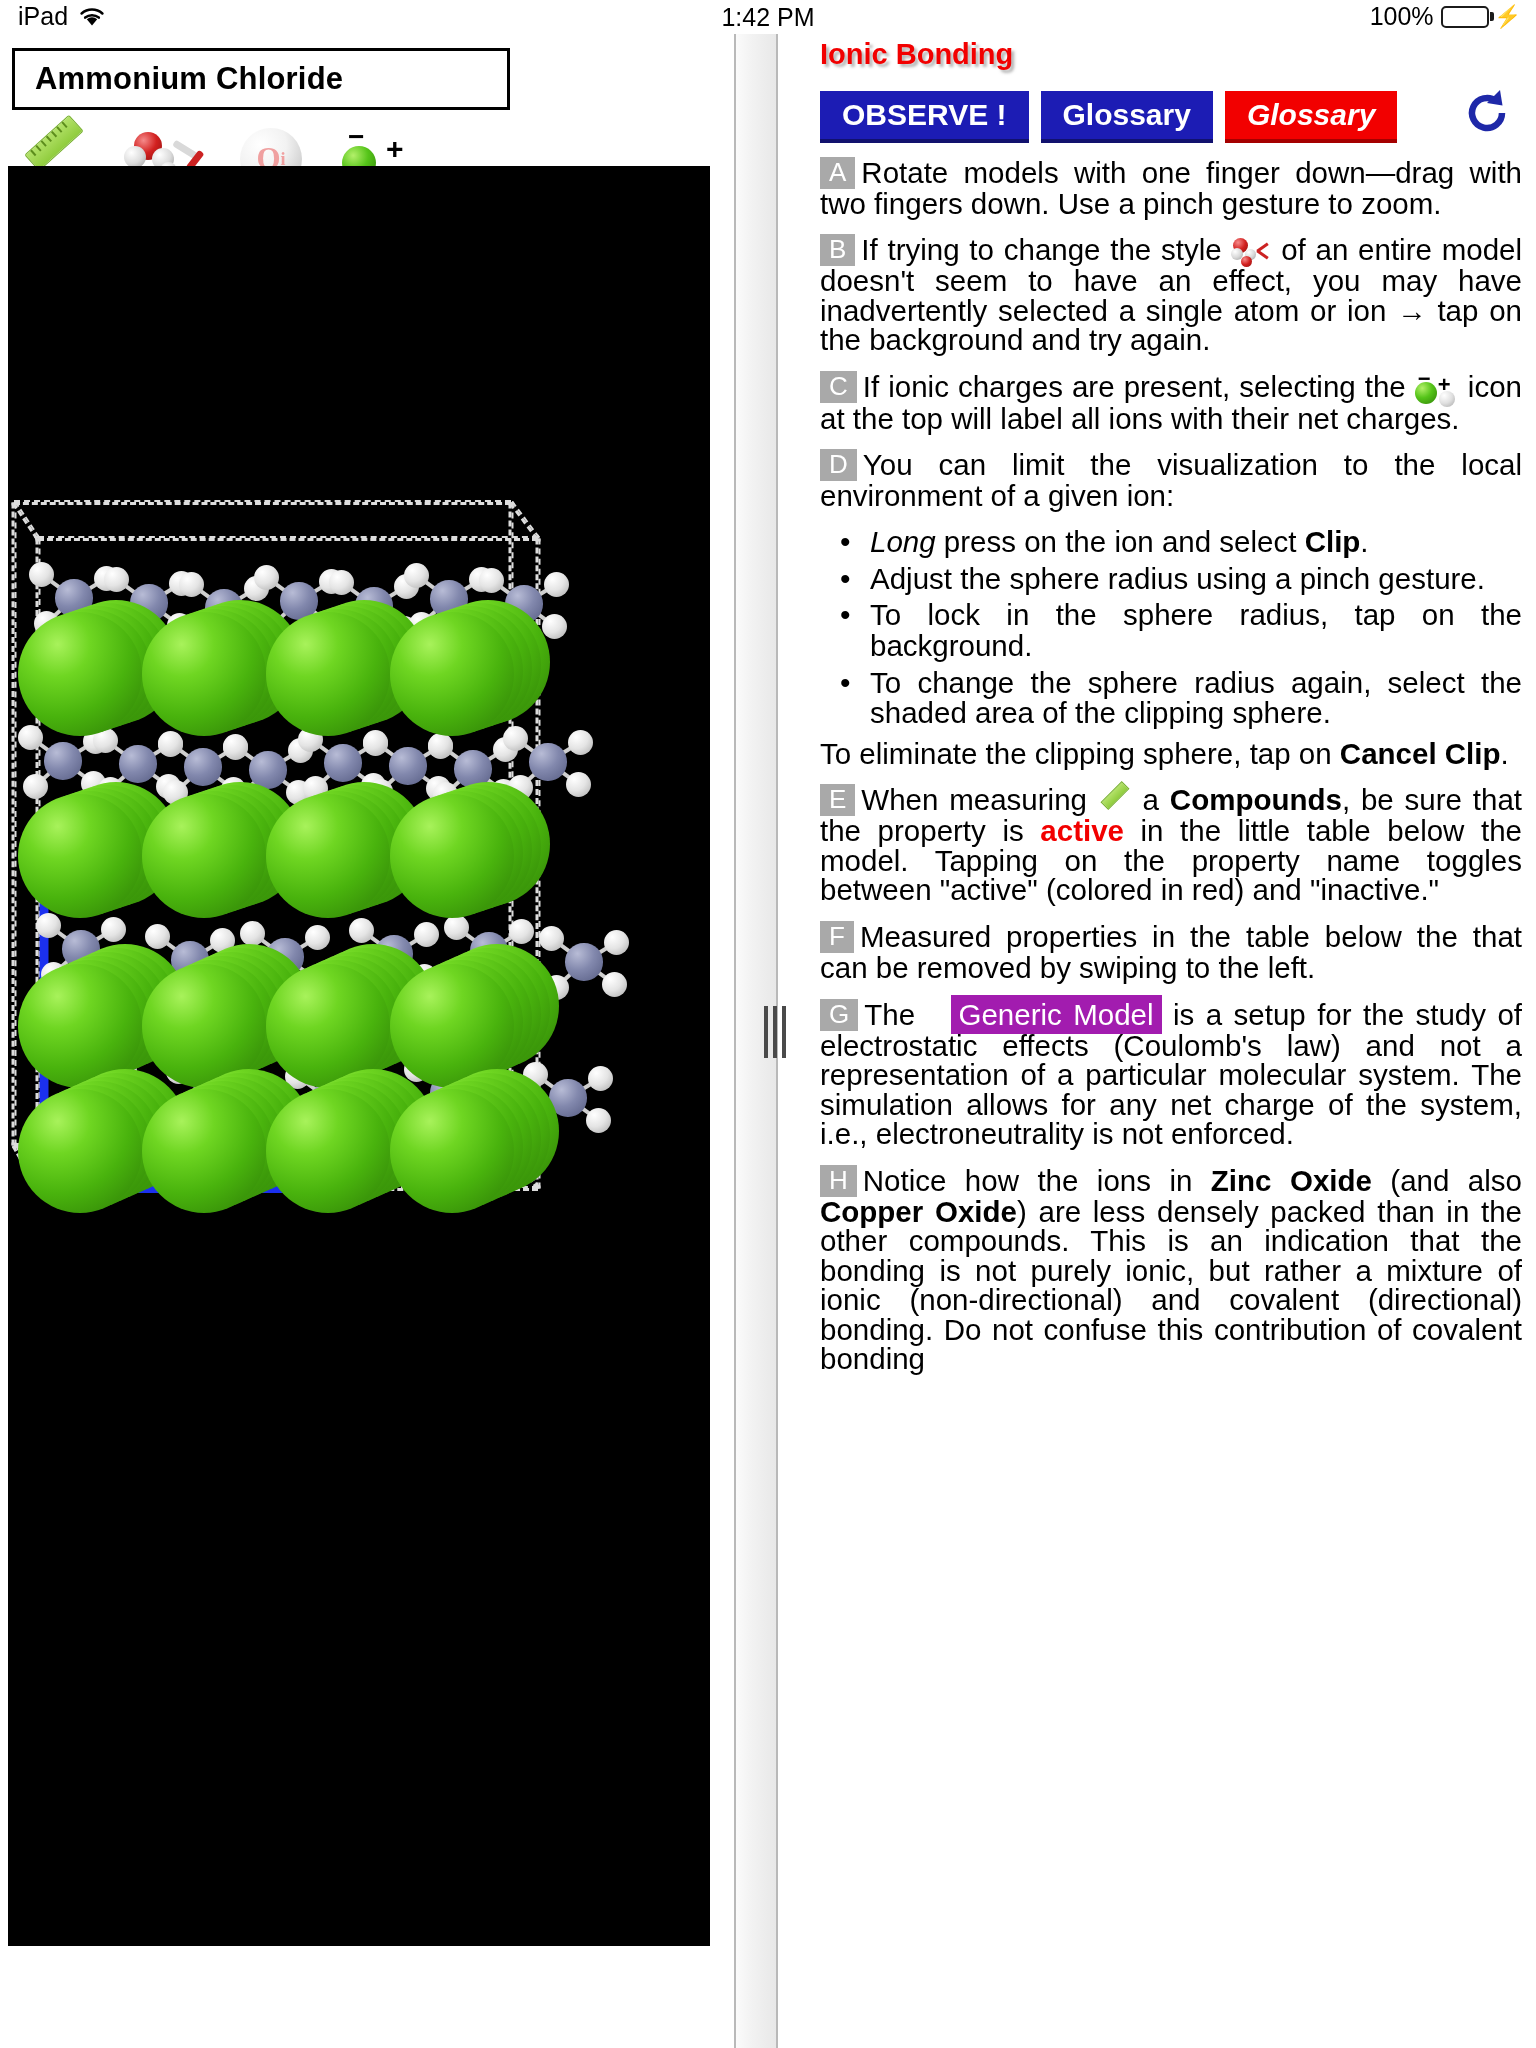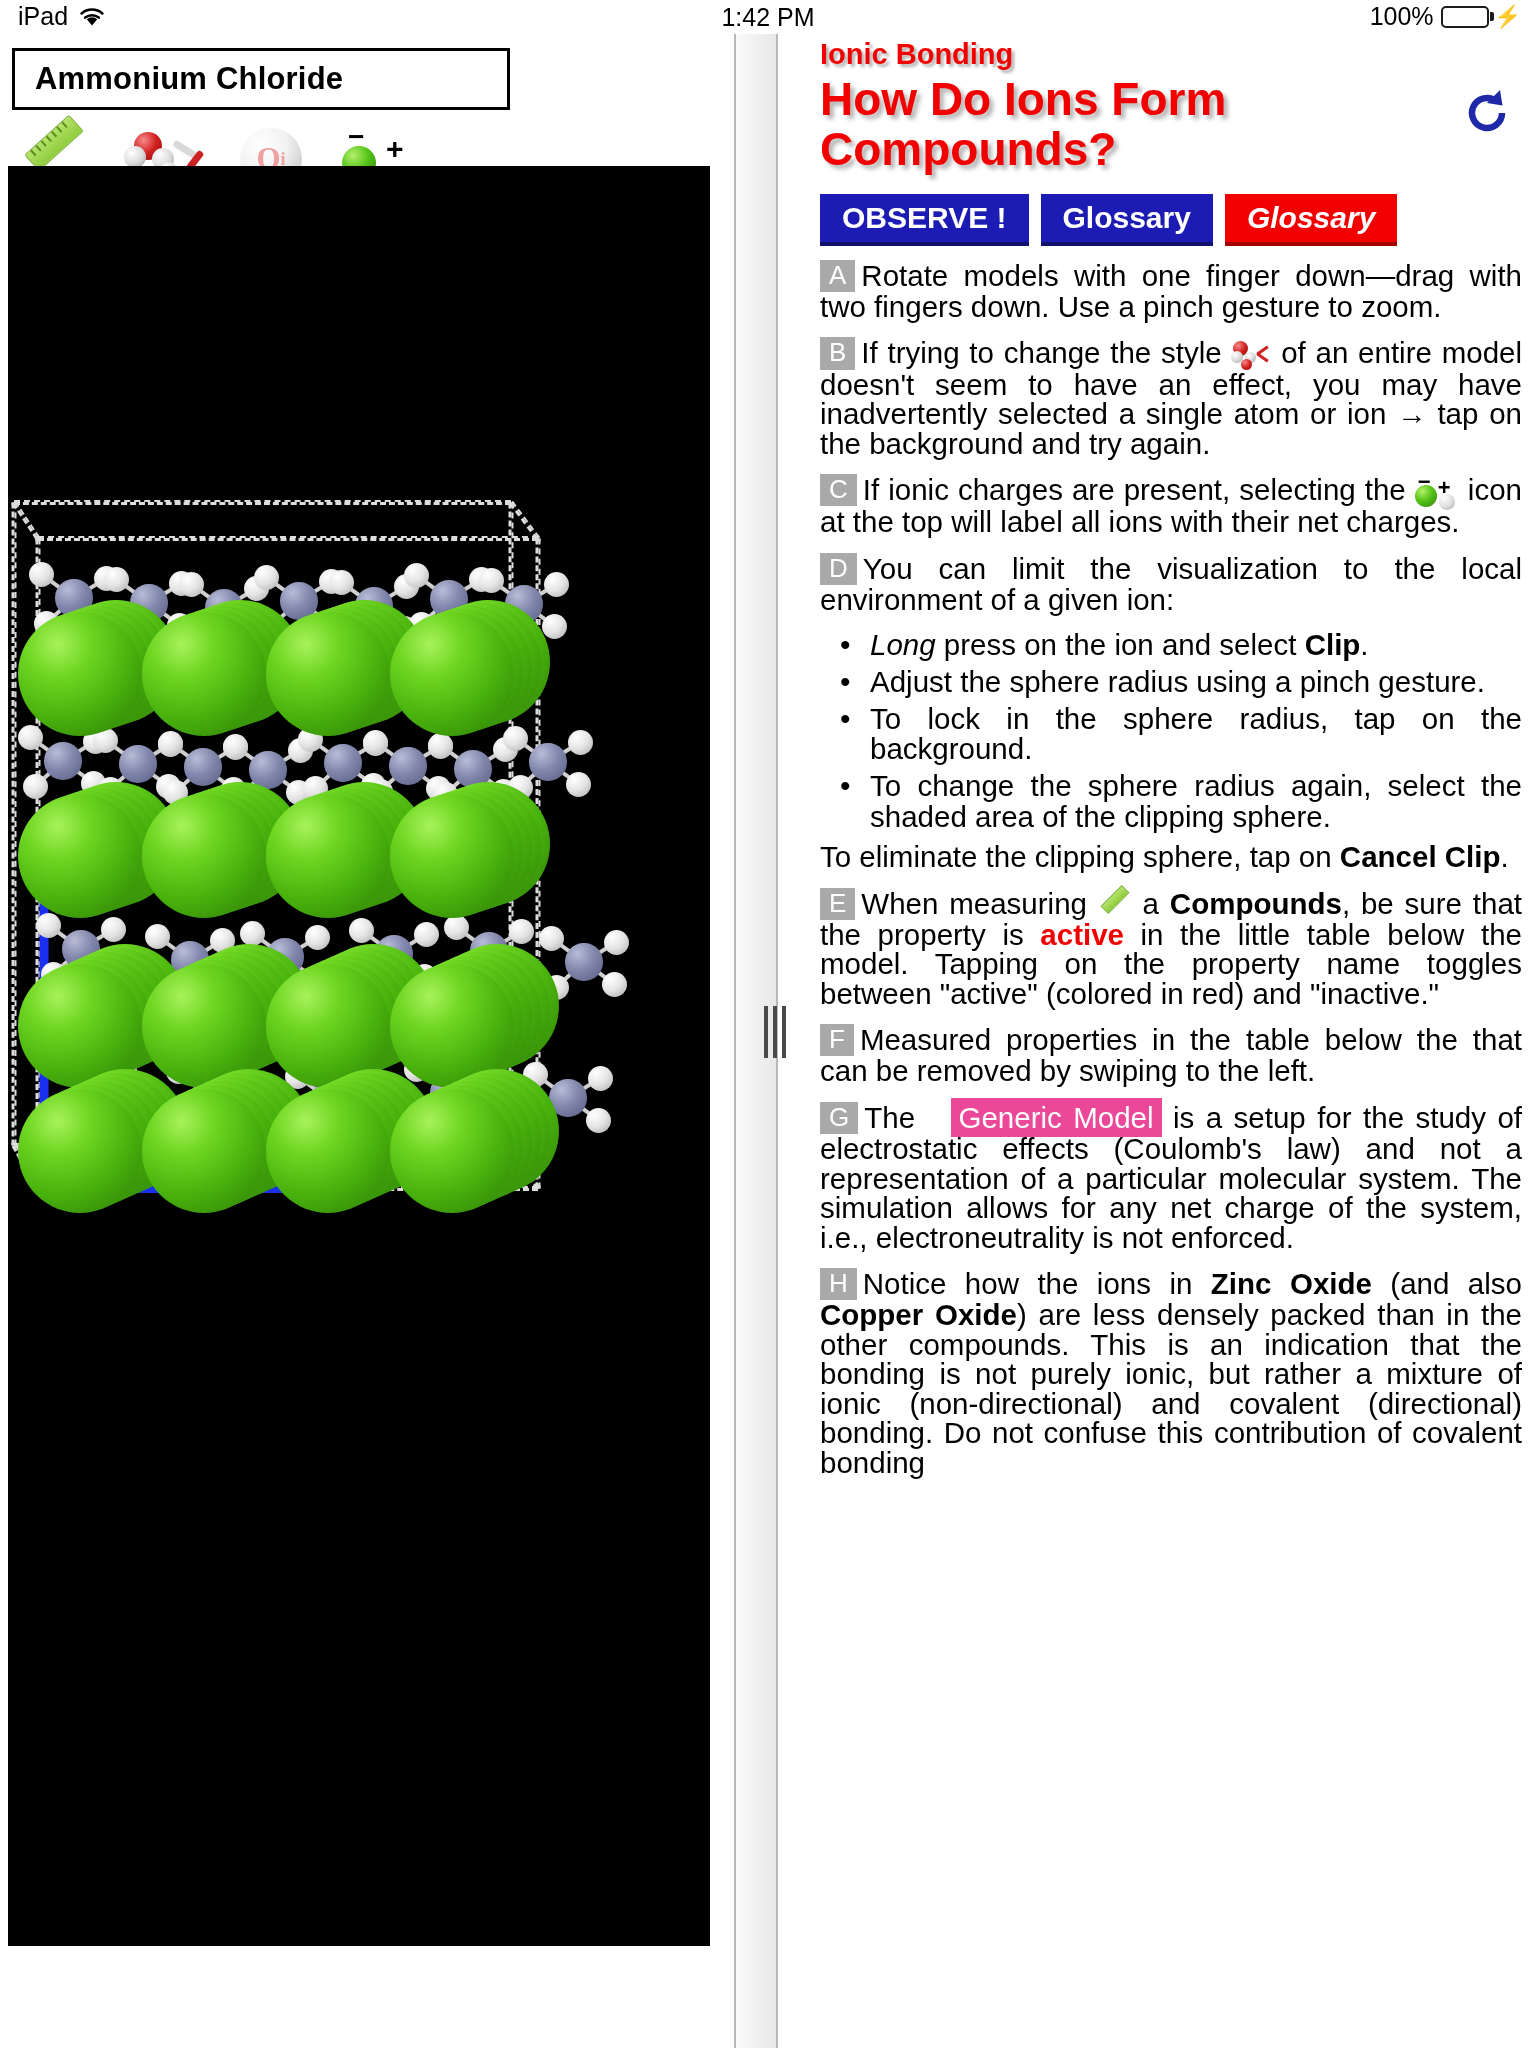--- a/index.html
+++ b/index.html
@@ -145,21 +145,21 @@
     font-size:29.5px; line-height:1.0; color:#000; text-align:justify;
     margin-bottom:16px; letter-spacing:0;
   }
   .tagbox {
     display:inline-block; background:#a9a9a9; color:#fff; font-size:26px; font-weight:normal;
     padding:1px 9px 2px 9px; margin-right:6px; vertical-align:2px; line-height:1.12;
   }
   b.bk { font-weight:bold; }
   i.it { font-style:italic; }
   .redword { color:#f20000; font-weight:bold; }
-  .greenbox { background:#ec4899; color:#fff; padding:3px 8px;margin-left:24px; }
+  .greenbox { background:#a21caf; color:#fff; padding:3px 8px;margin-left:24px; }
   ul.blist { list-style:none; margin:4px 0 10px 0; padding:0; }
   ul.blist li {
     font-size:29.5px; line-height:1.04; text-align:justify; color:#000;
     position:relative; padding-left:50px; margin-bottom:6px;
   }
   ul.blist li::before {
     content:"\2022"; position:absolute; left:20px; top:-1px; font-size:30px;
   }
   
   .inline-style { display:inline-block; width:40px; height:28px; position:relative; vertical-align:-6px; }
@@ -657,21 +657,20 @@
           <i></i>
           <i></i>
           <i></i>
         </div>
     </div>
   </div>
 
   <div id="right">
 
     <div class="kicker">Ionic Bonding</div>
-    <div class="headline">How Do Ions Form Compounds?</div>
 
     <div id="reload">
       <svg width="54" height="54" viewBox="0 0 54 54">
         <path d="M42 27a15 15 0 1 1-5.6-11.7" stroke="#1e28a8" stroke-width="6.5" fill="none" stroke-linecap="butt"></path>
         <polygon points="40,4 42.5,19.5 27,17" fill="#1e28a8"></polygon>
       </svg>
     </div>
 
     <div class="btnrow">
       <div class="navbtn nb-blue">OBSERVE !</div>

